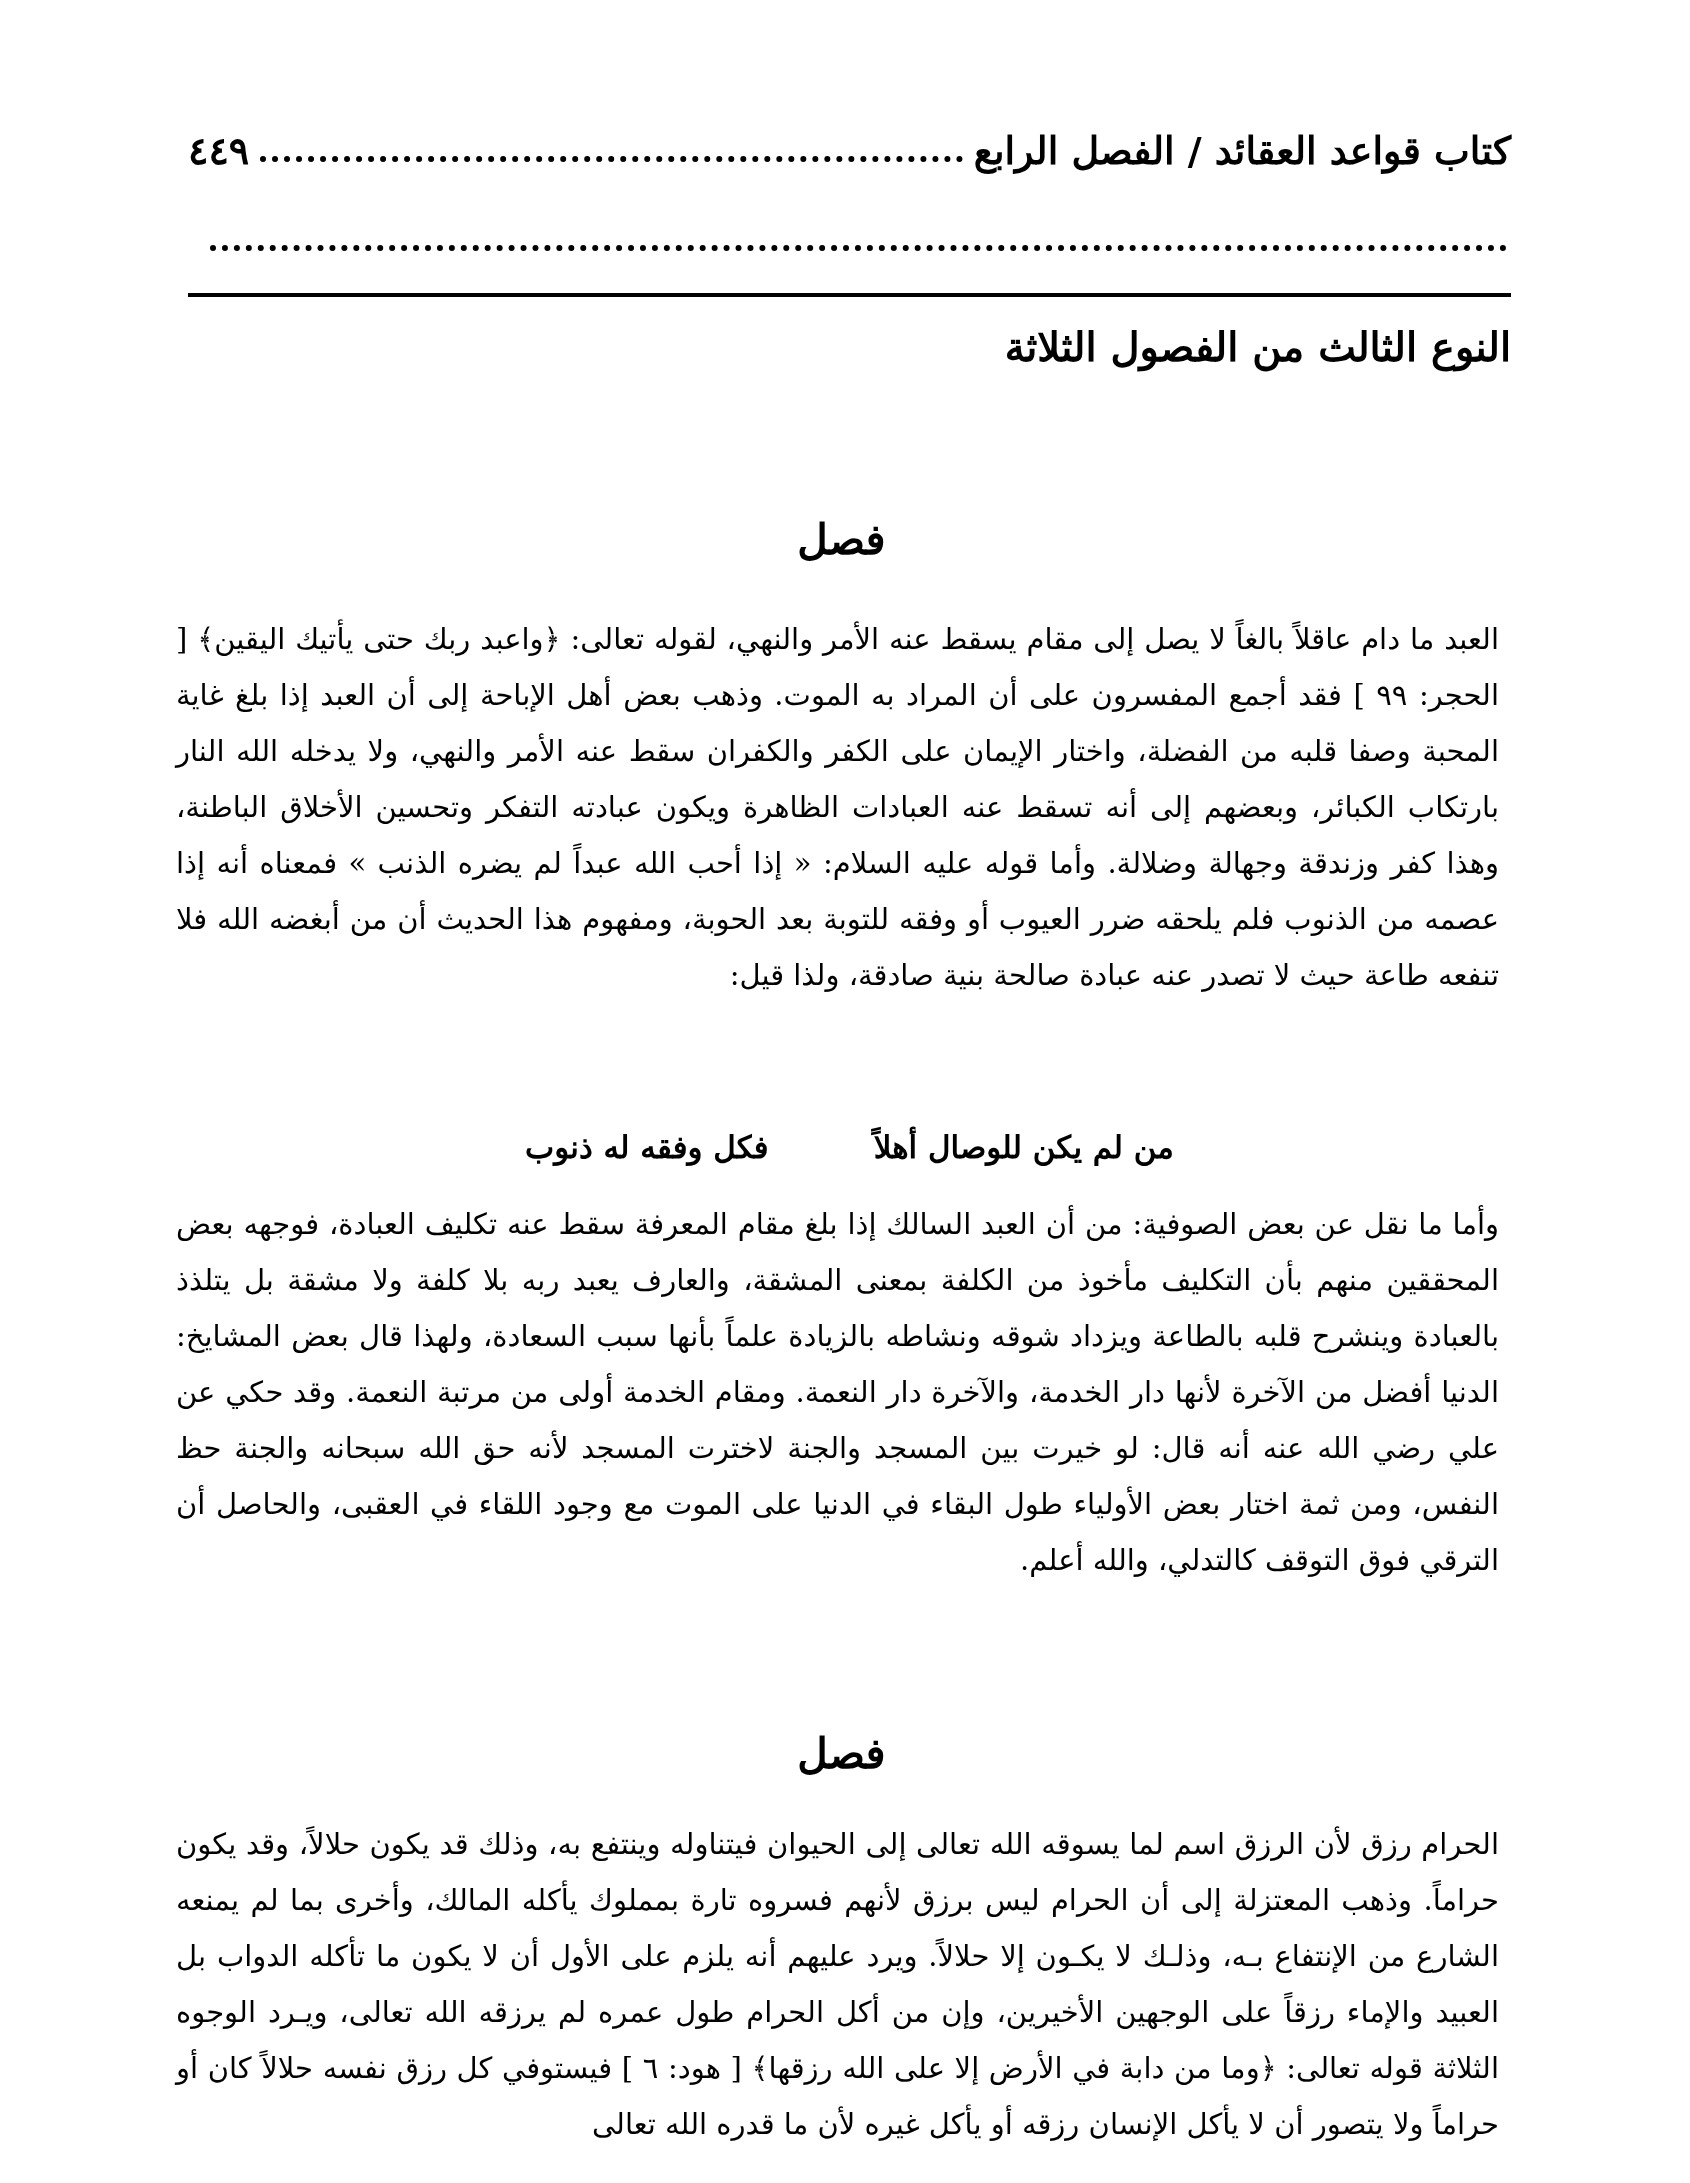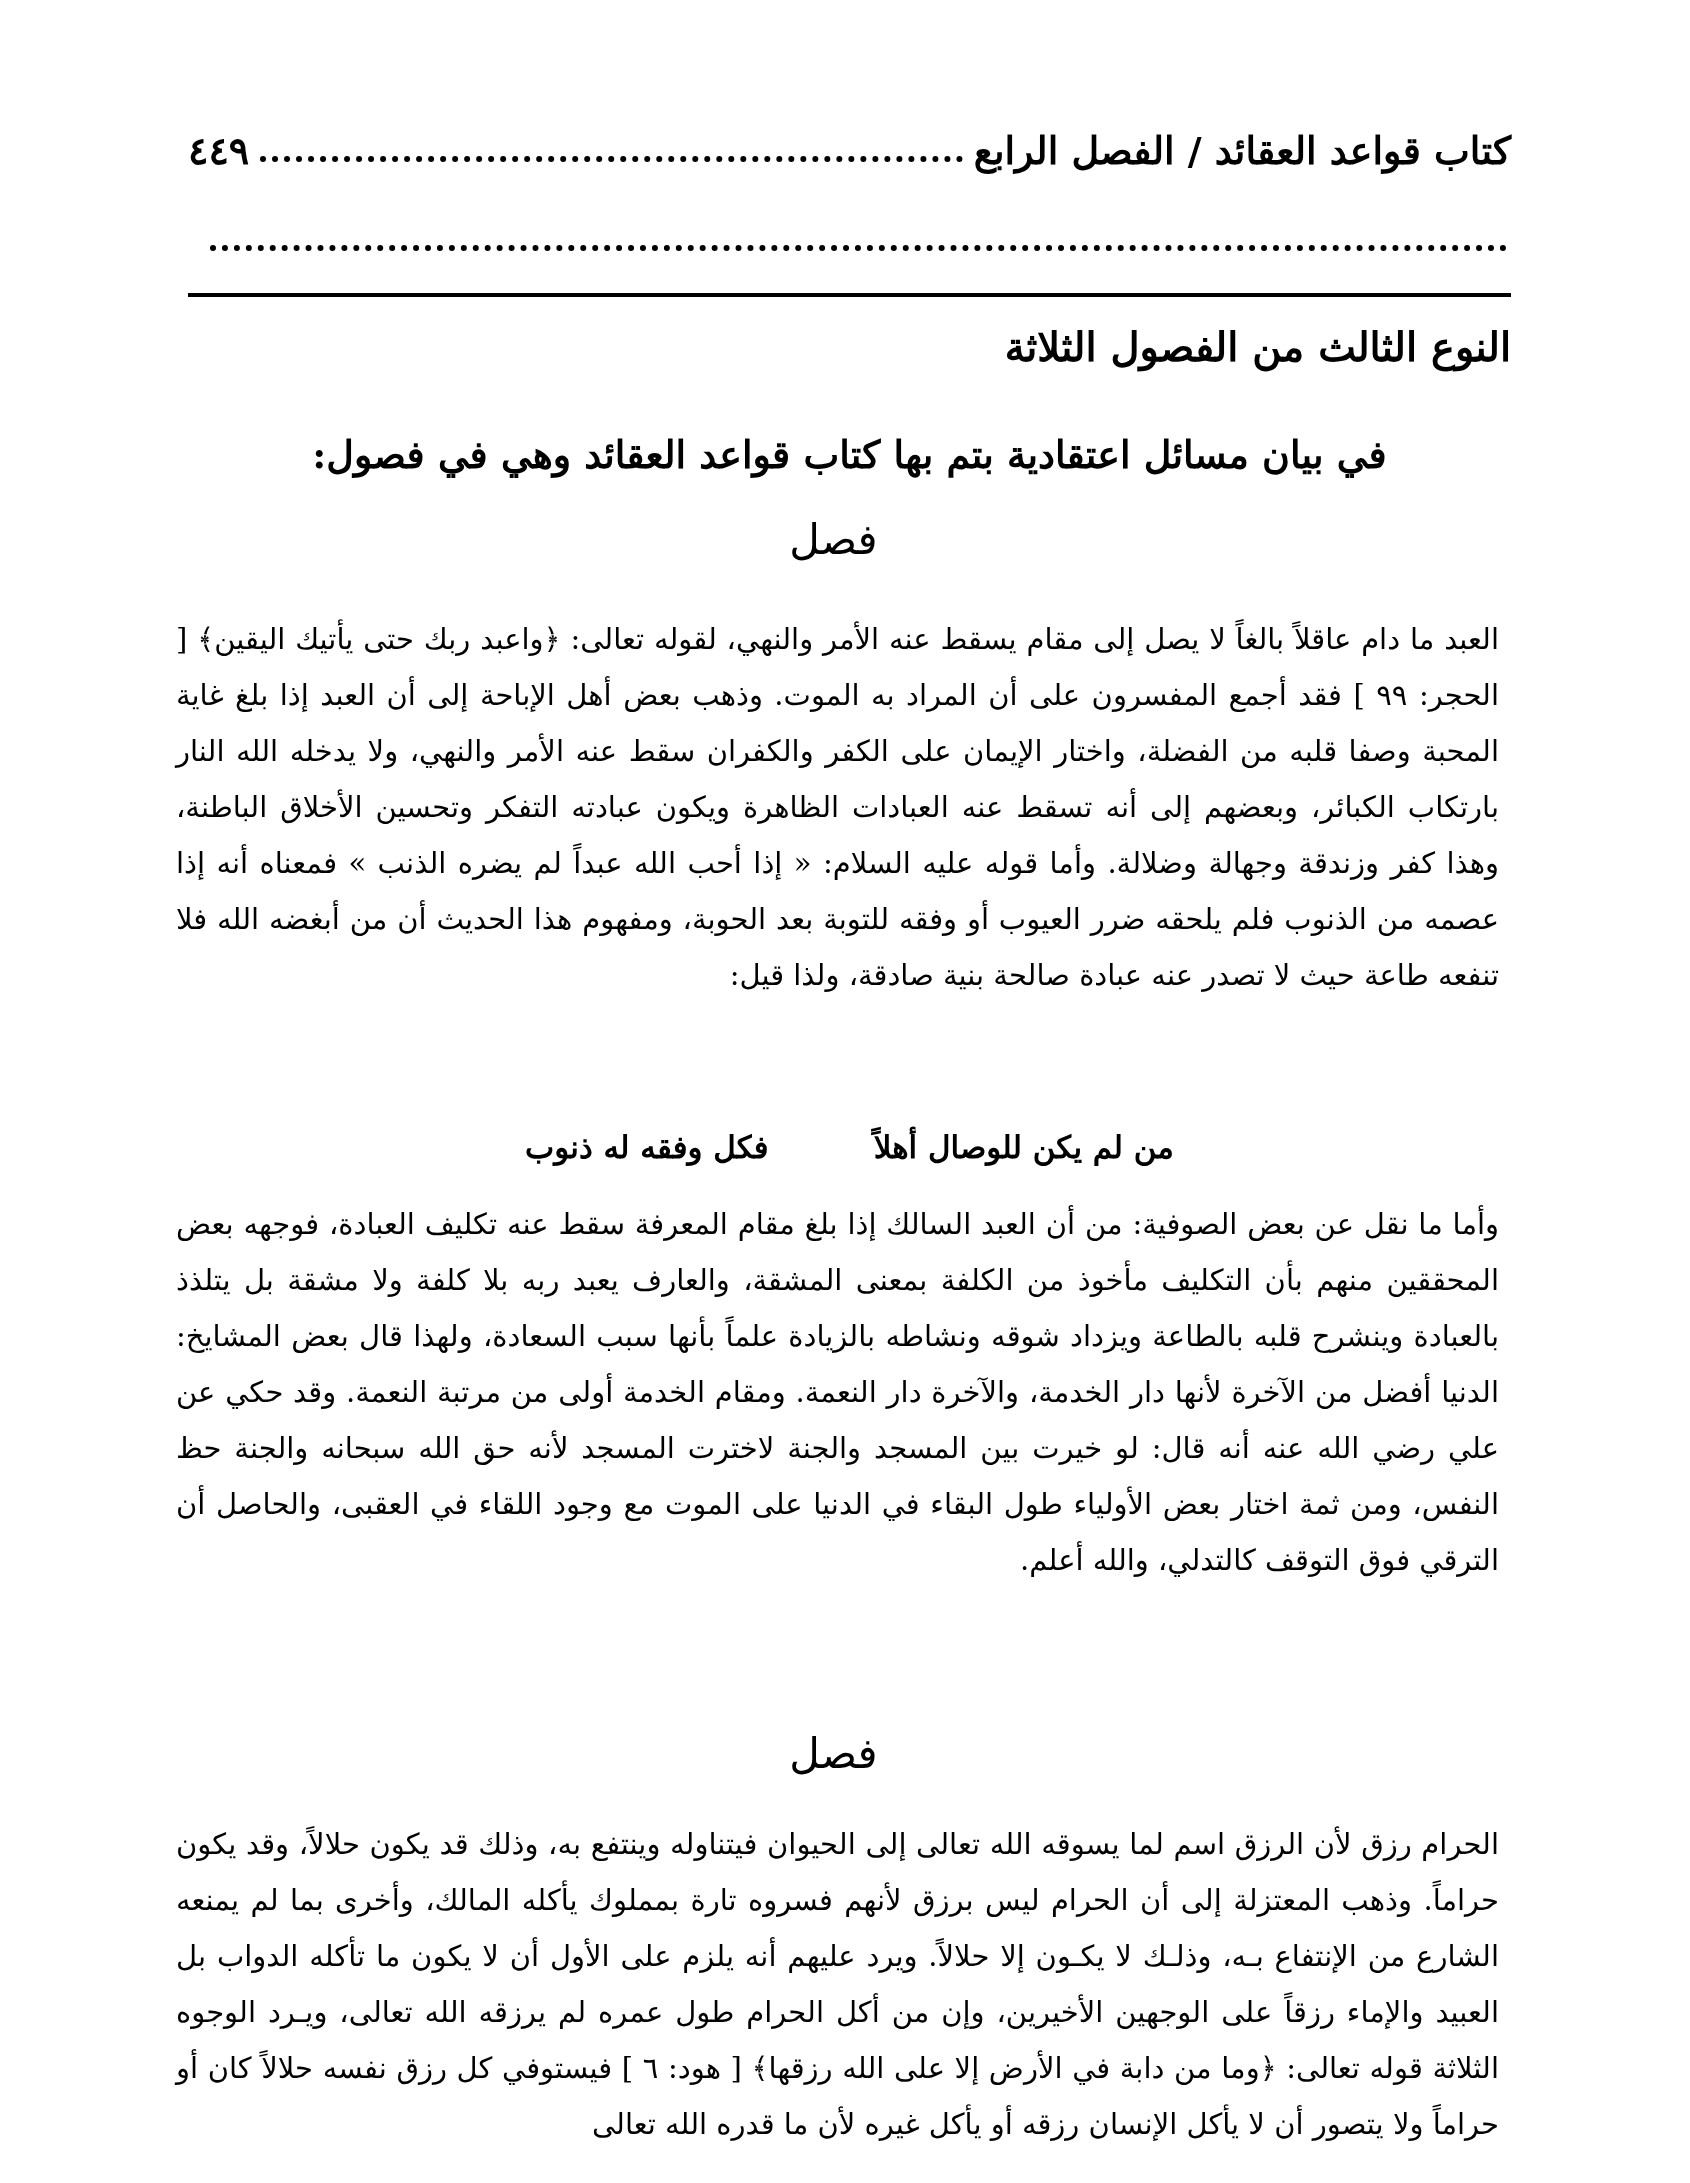--- a/index.html
+++ b/index.html
@@ -6,38 +6,37 @@
   body { width:1691px; height:2455px; position:relative; overflow:hidden; color:#000; font-family:"DejaVu Serif", serif; }
   .page { position:absolute; left:0; top:0; width:1691px; height:2455px; }
   .header { position:absolute; top:122px; left:188px; width:1323px; height:57px; direction:rtl; display:flex; align-items:center; }
   .header .title { font-size:38px; font-weight:bold; white-space:nowrap; }
   .header .dots { flex:1; border-bottom:6.1px dotted #000; margin:0 10.5px; height:0; transform:translateY(7.9px); }
   .header .num { font-size:38px; font-weight:bold;text-align:center; }
   .dotline { position:absolute; top:245px; left:210px; width:1297px; border-bottom:6.1px dotted #000; }
   .rule { position:absolute; top:293px; left:188px; width:1323px; height:3.9px; background:#000; }
   .h1 { position:absolute; top:323px; left:188px; width:1323px; text-align:right; direction:rtl; font-size:40px; font-weight:bold; }
   .h2 { position:absolute; top:432px; left:188px; width:1323px; text-align:center; direction:rtl; font-size:38px; font-weight:bold; }
-  .fasl { position:absolute; left:172px; width:1323px; text-align:center; direction:rtl; font-size:42px; font-weight:normal; }
+  .fasl { position:absolute; left:180px; width:1323px; text-align:center; direction:rtl; font-size:42px; font-weight:bold; }
   .para { position:absolute; left:176px; width:1323px; direction:rtl; text-align:justify; text-align-last:right; font-size:29px; font-weight:normal; line-height:56px; }
   .verse { position:absolute; top:1129px; left:188px; width:1323px; direction:rtl; display:flex; justify-content:center; gap:105px; font-size:31px; font-weight:bold; letter-spacing:3.5px; }
 </style>
 </head>
 <body>
 
 <div class="page">
   <div class="header">
     <span class="title">كتاب قواعد العقائد / الفصل الرابع</span>
     <span class="dots"></span>
     <span class="num">٤٤٩</span>
   </div>
   <div class="dotline"></div>
   <div class="rule"></div>
 
   <div class="h1">النوع الثالث من الفصول الثلاثة</div>
-  <div class="h2">في بيان مسائل اعتقادية بتم بها كتاب قواعد العقائد وهي في فصول:</div>
 
   <div class="fasl" style="top:515px;">فصل</div>
   <div class="para" style="top:611px;">العبد ما دام عاقلاً بالغاً لا يصل إلى مقام يسقط عنه الأمر والنهي، لقوله تعالى: ﴿واعبد ربك حتى يأتيك اليقين﴾ [ الحجر: ٩٩ ] فقد أجمع المفسرون على أن المراد به الموت. وذهب بعض أهل الإباحة إلى أن العبد إذا بلغ غاية المحبة وصفا قلبه من الفضلة، واختار الإيمان على الكفر والكفران سقط عنه الأمر والنهي، ولا يدخله الله النار بارتكاب الكبائر، وبعضهم إلى أنه تسقط عنه العبادات الظاهرة ويكون عبادته التفكر وتحسين الأخلاق الباطنة، وهذا كفر وزندقة وجهالة وضلالة. وأما قوله عليه السلام: « إذا أحب الله عبداً لم يضره الذنب » فمعناه أنه إذا عصمه من الذنوب فلم يلحقه ضرر العيوب أو وفقه للتوبة بعد الحوبة، ومفهوم هذا الحديث أن من أبغضه الله فلا تنفعه طاعة حيث لا تصدر عنه عبادة صالحة بنية صادقة، ولذا قيل:</div>
 
   <div class="verse">
     <span>من لم يكن للوصال أهلاً</span>
     <span>فكل وفقه له ذنوب</span>
   </div>
 
   <div class="para" style="top:1196px;">وأما ما نقل عن بعض الصوفية: من أن العبد السالك إذا بلغ مقام المعرفة سقط عنه تكليف العبادة، فوجهه بعض المحققين منهم بأن التكليف مأخوذ من الكلفة بمعنى المشقة، والعارف يعبد ربه بلا كلفة ولا مشقة بل يتلذذ بالعبادة وينشرح قلبه بالطاعة ويزداد شوقه ونشاطه بالزيادة علماً بأنها سبب السعادة، ولهذا قال بعض المشايخ: الدنيا أفضل من الآخرة لأنها دار الخدمة، والآخرة دار النعمة. ومقام الخدمة أولى من مرتبة النعمة. وقد حكي عن علي رضي الله عنه أنه قال: لو خيرت بين المسجد والجنة لاخترت المسجد لأنه حق الله سبحانه والجنة حظ النفس، ومن ثمة اختار بعض الأولياء طول البقاء في الدنيا على الموت مع وجود اللقاء في العقبى، والحاصل أن الترقي فوق التوقف كالتدلي، والله أعلم.</div>

